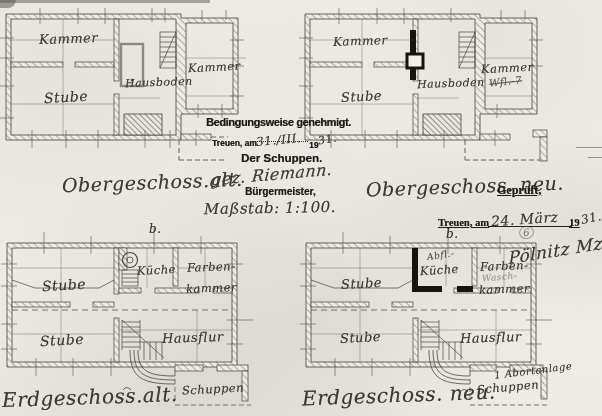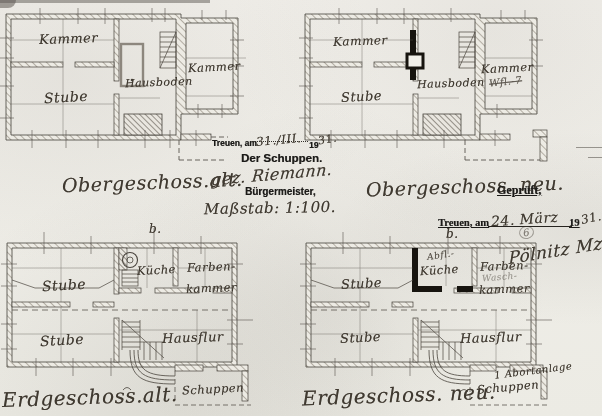--- a/index.html
+++ b/index.html
@@ -241,20 +241,21 @@
   <span class="lbl hw" style="left:420px;top:263px;font-size:11.5px;transform:rotate(-4deg);">Küche</span>
   <span class="lbl hw" style="left:480px;top:259px;font-size:11.5px;transform:rotate(-2deg);">Farben-</span>
   <span class="lbl hw" style="left:482px;top:272px;font-size:9px;transform:rotate(-5deg);opacity:.45;">Wasch-</span>
   <span class="lbl hw" style="left:479px;top:282px;font-size:11.5px;transform:rotate(-2deg);">kammer</span>
   <span class="lbl hw" style="left:340px;top:330px;font-size:13px;transform:rotate(-3deg);">Stube</span>
   <span class="lbl hw" style="left:460px;top:330px;font-size:13px;transform:rotate(-2deg);">Hausflur</span>
   <span class="lbl hw" style="left:494px;top:365px;font-size:10px;transform:rotate(-7deg);">1 Abortanlage</span>
   <span class="lbl hw" style="left:477px;top:380px;font-size:11.5px;transform:rotate(-5deg);">Schuppen</span>
   <span class="lbl hw" style="left:302px;top:383px;font-size:20px;transform:rotate(-2deg);">Erdgeschoss. neu.</span>
 
+  <span class="lbl stampS" style="left:206px;top:116px;font-size:11px;letter-spacing:-0.4px;">Bedingungsweise genehmigt.</span>
   <span class="lbl stampS" style="left:212px;top:138px;font-size:8.5px;">Treuen, am</span>
   <span class="rule" style="left:252px;top:141px;width:56px;border-bottom:1px dotted #33302b;"></span>
   <span class="lbl hw" style="left:256px;top:133px;font-size:12px;transform:rotate(-5deg);">31./III.</span>
   <span class="lbl stampS" style="left:309px;top:140px;font-size:8.5px;">19</span>
   <span class="lbl hw" style="left:318px;top:133px;font-size:11px;transform:rotate(-10deg);">31.</span>
   <span class="lbl stampS" style="left:241px;top:152px;font-size:11.5px;">Der Schuppen.</span>
   <span class="lbl hw" style="left:211px;top:165px;font-size:16px;transform:rotate(-5deg) skewX(-10deg);">gez. Riemann.</span>
   <span class="lbl stampS" style="left:245px;top:186px;font-size:10px;">Bürgermeister,</span>
   <span class="lbl hw" style="left:204px;top:199px;font-size:15px;transform:rotate(-1deg);">Maßstab: 1:100.</span>
 

